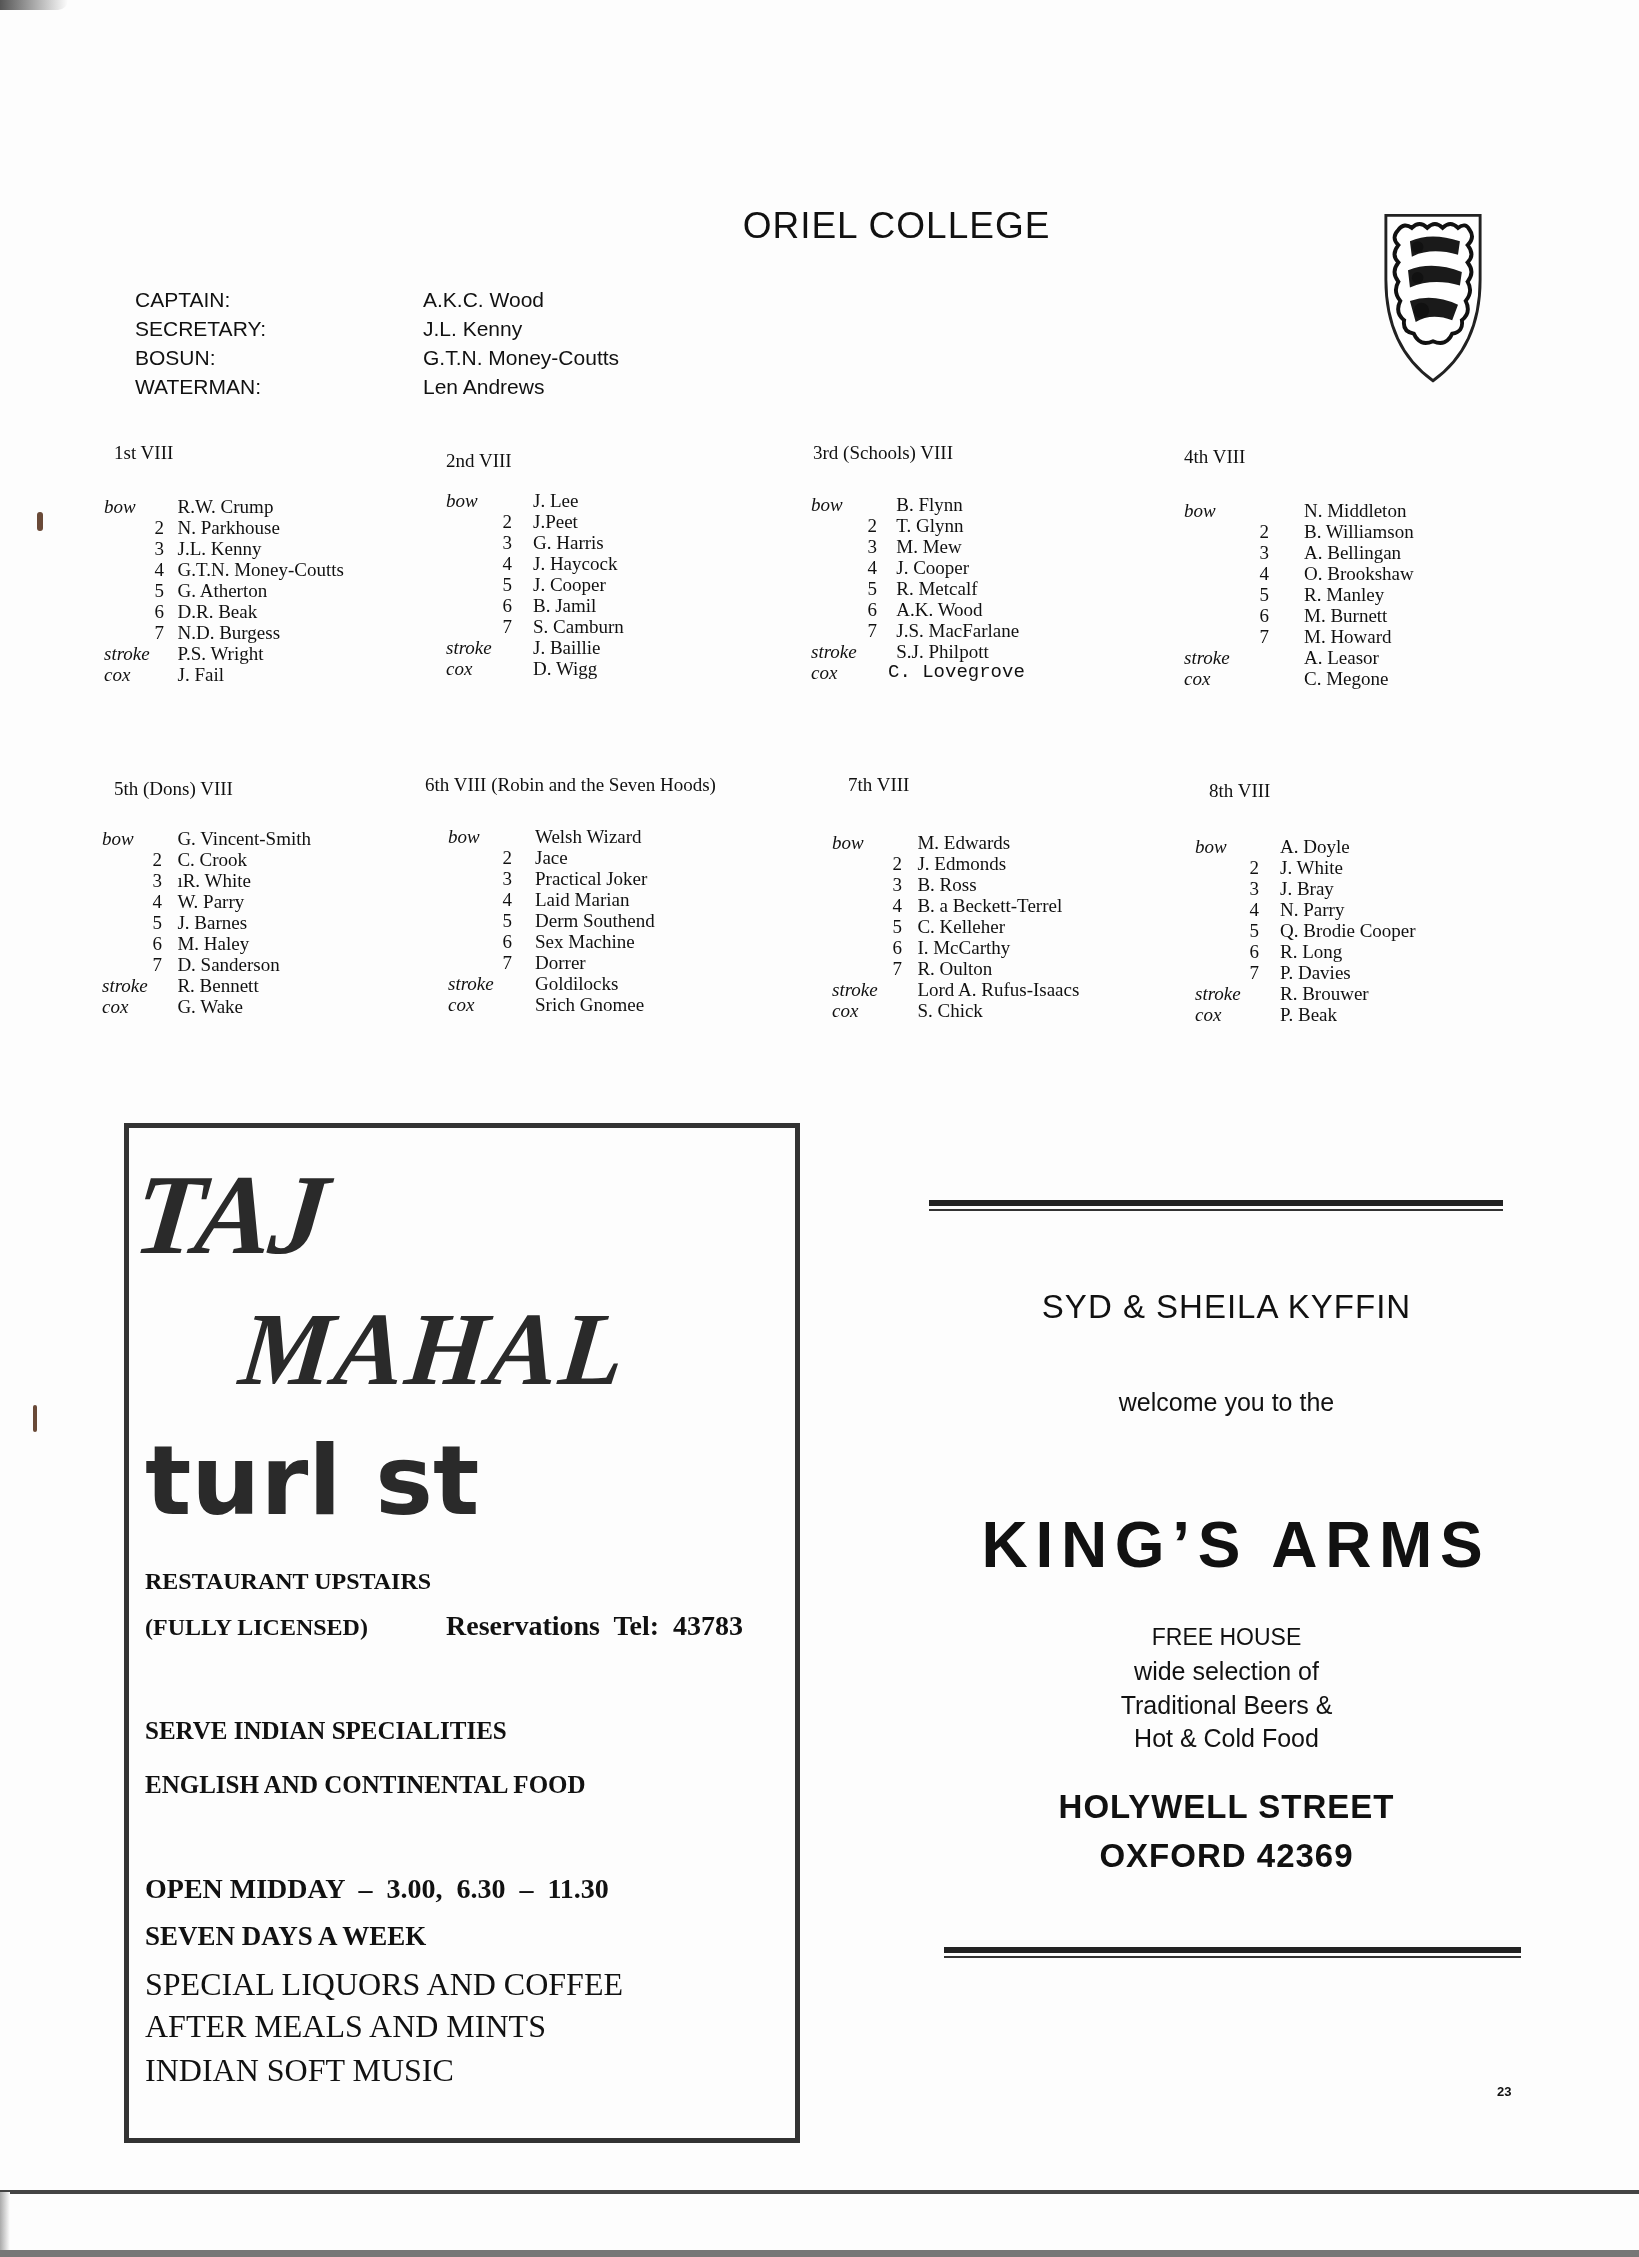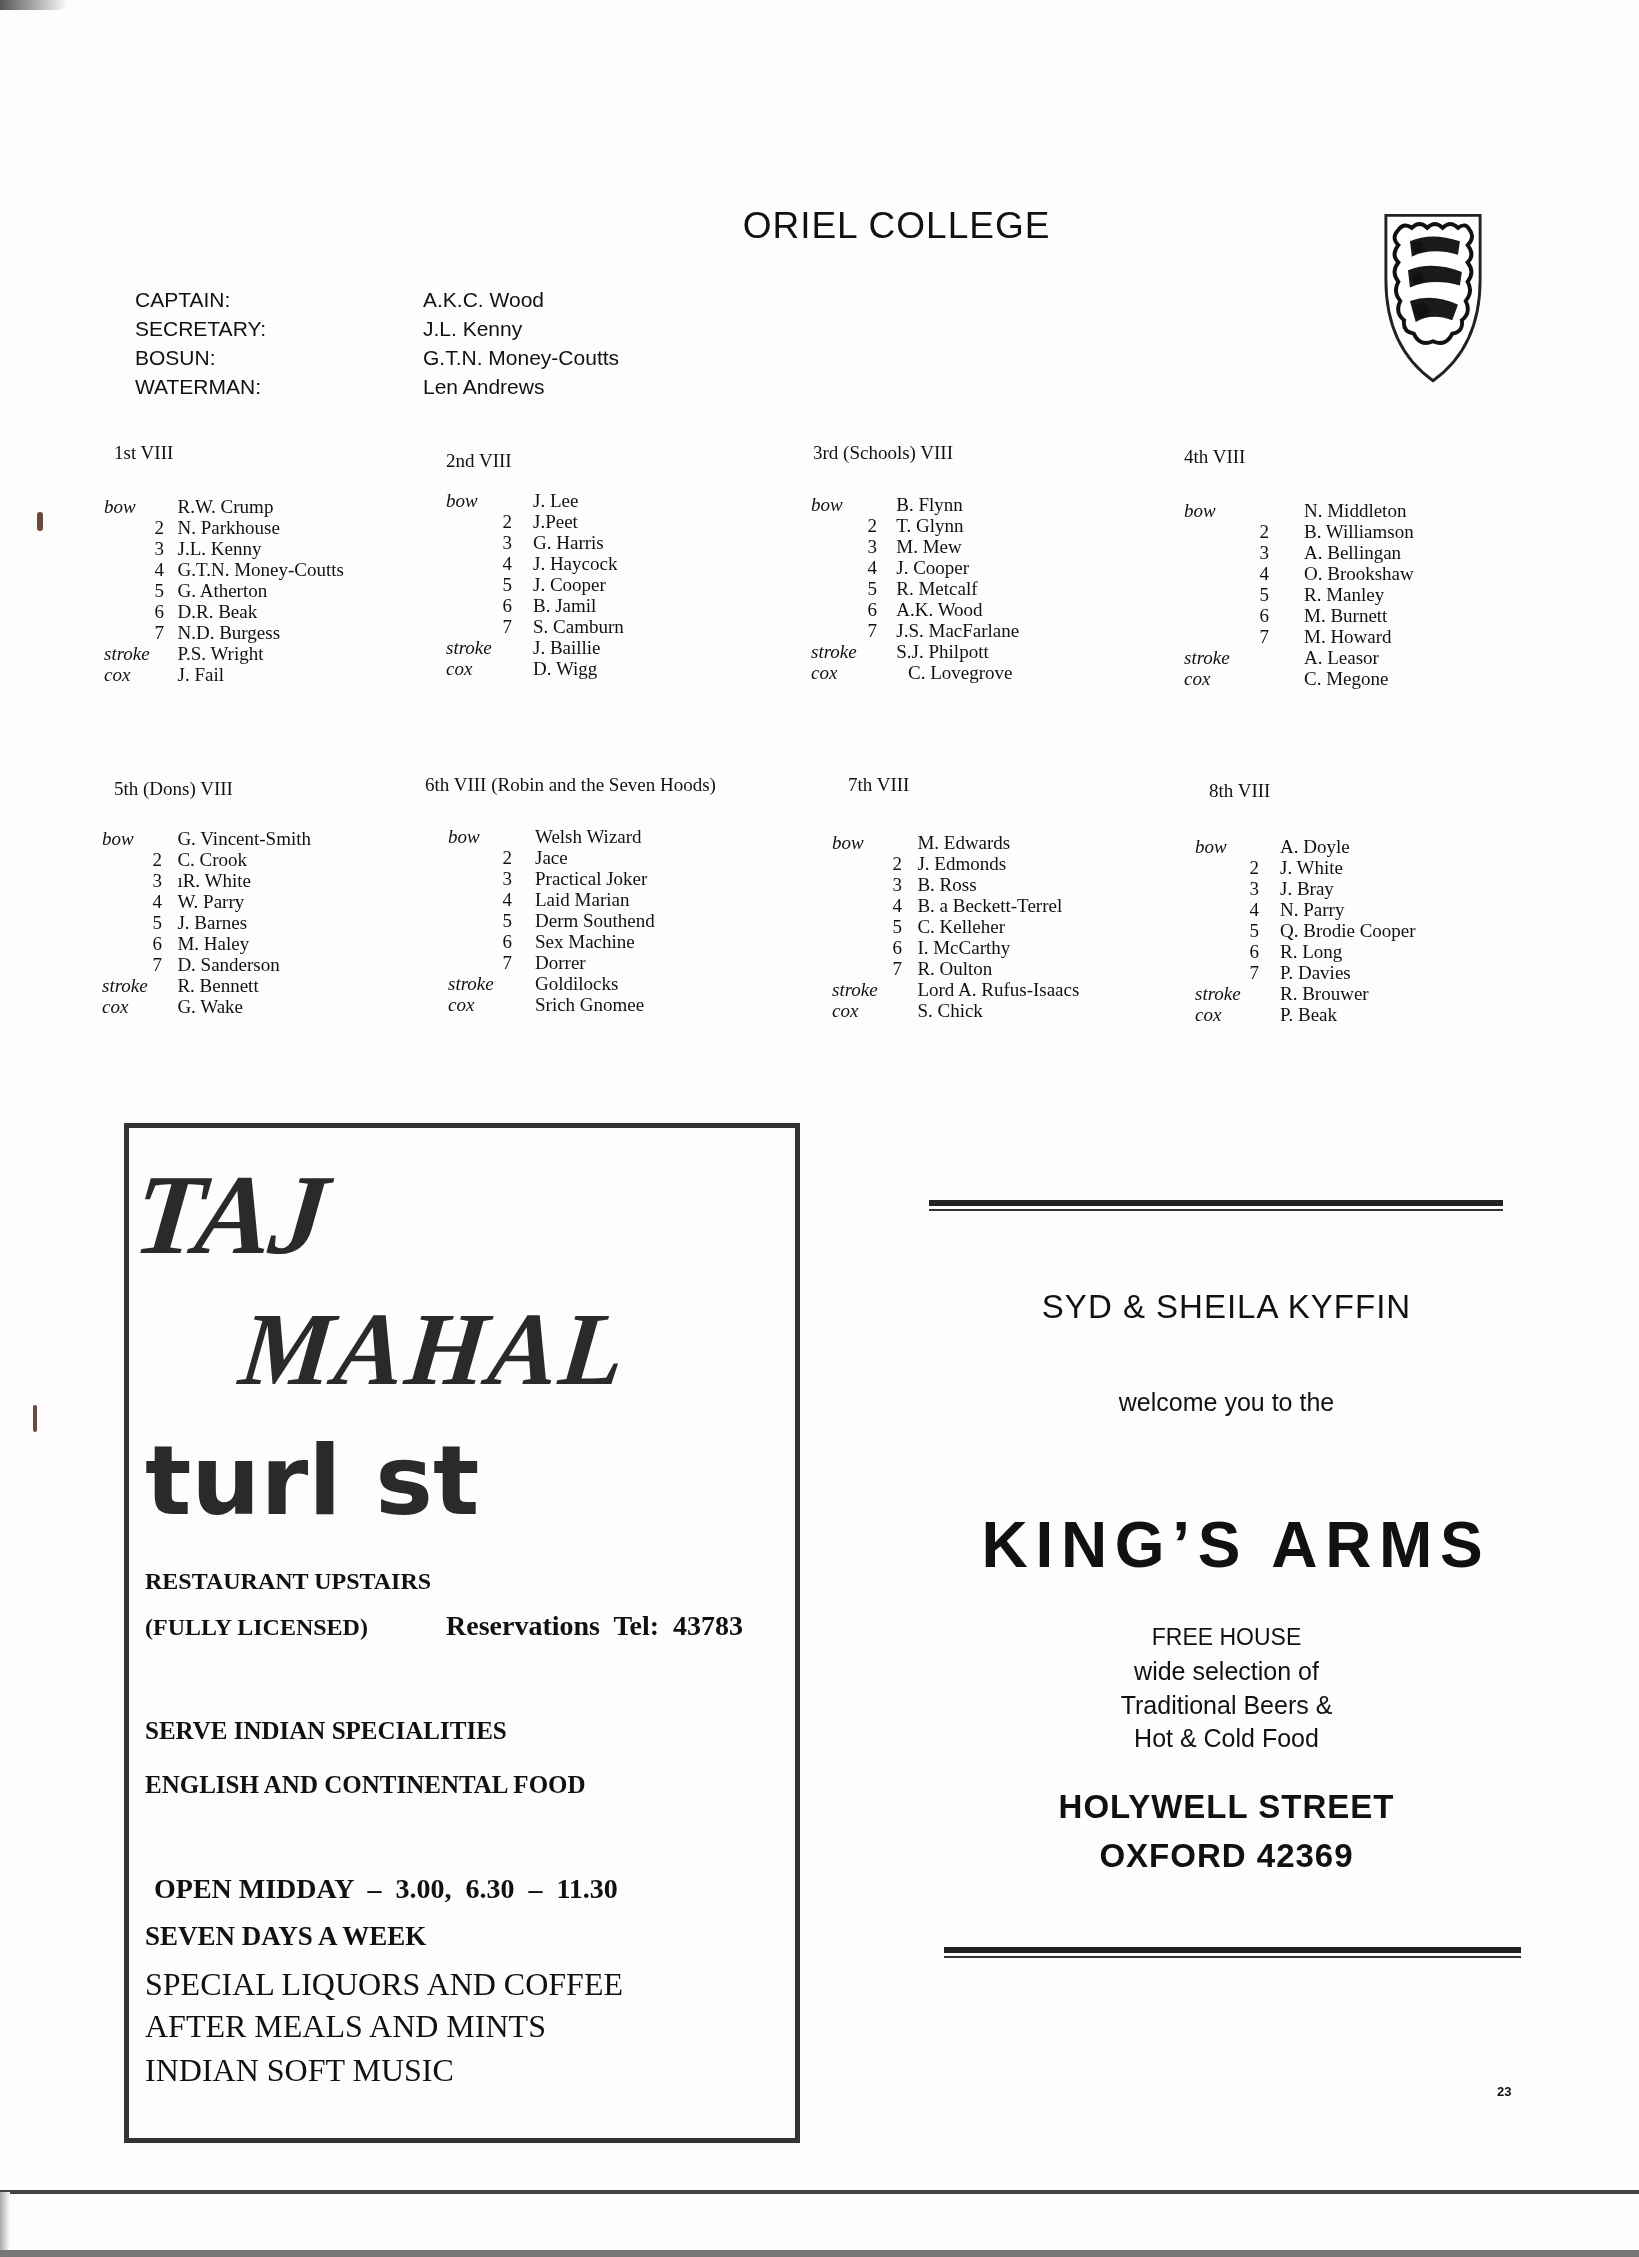--- a/index.html
+++ b/index.html
@@ -204,21 +204,21 @@
         <div class="r">
           <span class="pos num" style="width: 66px;">7</span>
           <span style="margin-left: 19.3px;">J.S. MacFarlane</span>
         </div>
         <div class="r">
           <span class="pos" style="width: 66px; text-align: left;">stroke</span>
           <span style="margin-left: 19.3px;">S.J. Philpott</span>
         </div>
         <div class="r">
           <span class="pos" style="width: 66px; text-align: left;">cox</span>
-          <span style="margin-left: 31px;">C. Lovegrove</span>
+          <span style="margin-left: 11px; font-family: Liberation Mono, monospace;">C. Lovegrove</span>
         </div>
       </div>
     </div>
   <div class="crew-block">
       <div class="name-title" style="left: 1184px; top: 446px;">4th VIII</div>
       <div class="rows" style="left: 1184px; top: 500px;">
         <div class="r">
           <span class="pos" style="width: 85px; text-align: left;">bow</span>
           <span style="margin-left: 35px;">N. Middleton</span>
         </div>
@@ -424,21 +424,21 @@
 
 <div class="abs ad-box"></div>
 <div class="abs taj-word taj1">TAJ</div>
 <div class="abs taj-word taj2">MAHAL</div>
 <div class="abs taj-word taj3">turl st</div>
 <div class="abs adl b" style="left:145px;top:1568px;font-size:24px;">RESTAURANT UPSTAIRS</div>
 <div class="abs adl b" style="left:145px;top:1614px;font-size:24px;">(FULLY LICENSED)</div>
 <div class="abs adl b" style="left:446px;top:1610px;font-size:28px;white-space:pre;">Reservations  Tel:  43783</div>
 <div class="abs adl b" style="left:145px;top:1717px;">SERVE INDIAN SPECIALITIES</div>
 <div class="abs adl b" style="left:145px;top:1771px;">ENGLISH AND CONTINENTAL FOOD</div>
-<div class="abs adl b" style="left:154px;top:1873px;font-size:28px;white-space:pre;">OPEN MIDDAY  –  3.00,  6.30  –  11.30</div>
+<div class="abs adl b" style="left:145px;top:1873px;font-size:28px;white-space:pre;">OPEN MIDDAY  –  3.00,  6.30  –  11.30</div>
 <div class="abs adl b" style="left:145px;top:1921px;font-size:27px;">SEVEN DAYS A WEEK</div>
 <div class="abs adl big" style="left:145px;top:1966px;">SPECIAL LIQUORS AND COFFEE</div>
 <div class="abs adl big" style="left:145px;top:2008px;">AFTER MEALS AND MINTS</div>
 <div class="abs adl big" style="left:145px;top:2052px;">INDIAN SOFT MUSIC</div>
 
 <div class="abs ka-rule" style="left:929px;top:1200px;width:574px;">
     <div class="thick"></div>
     <div class="thin"></div>
   </div>
 <div class="abs ka" style="top:1288px;font-size:33px;letter-spacing:1px;">SYD &amp; SHEILA KYFFIN</div>

